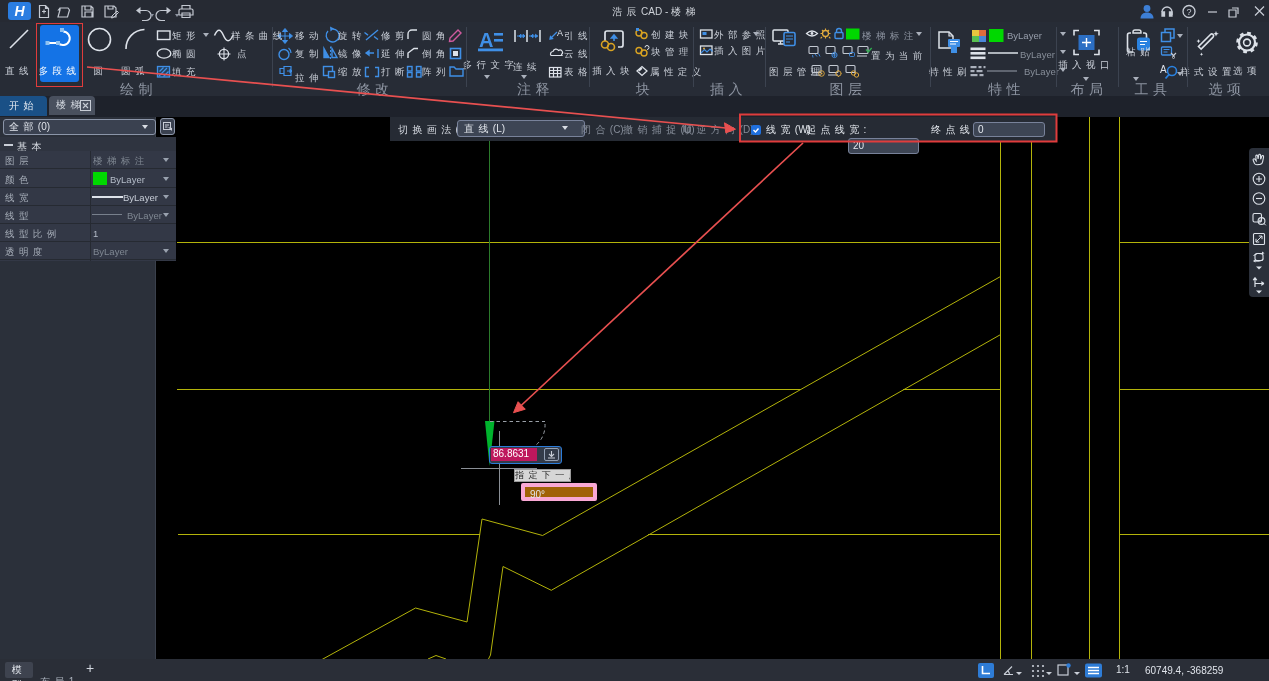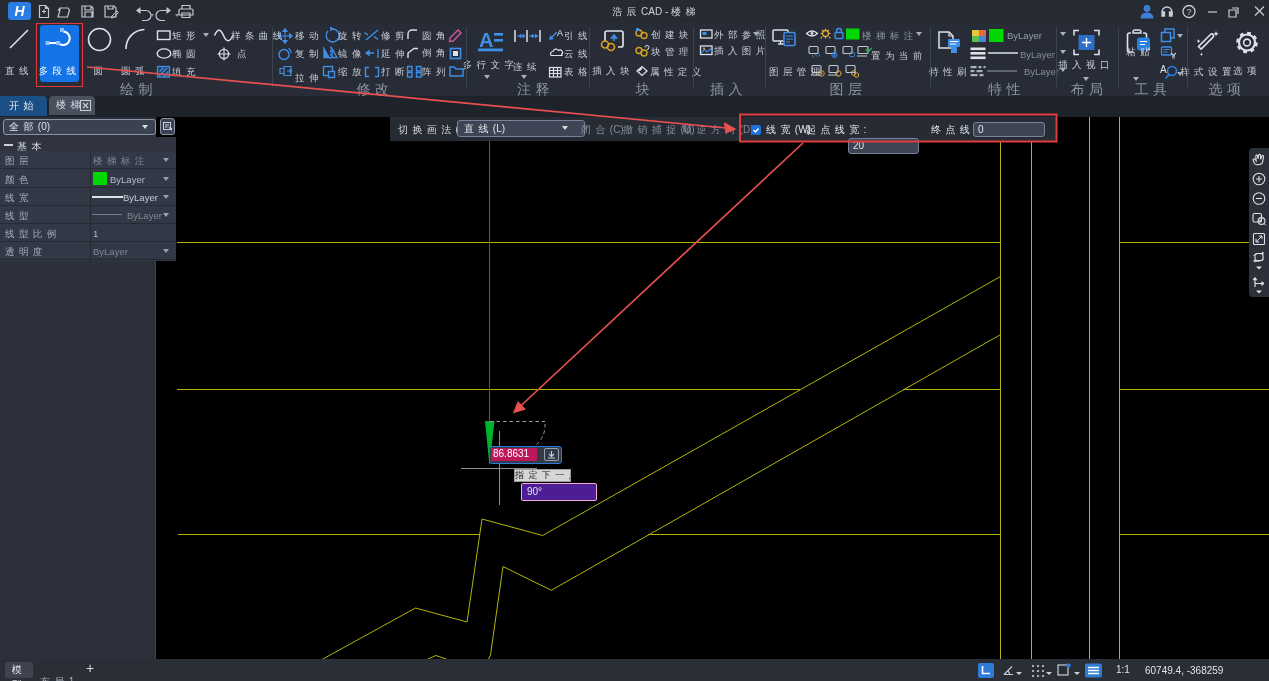--- a/index.html
+++ b/index.html
@@ -271,21 +271,21 @@
 <div class="it" style="left:295px;top:9px;"><span class="cj"><span class="cj">移动</span></span></div>
 <div class="it" style="left:295px;top:26.5px;"><span class="cj"><span class="cj">复制</span></span></div>
 <div class="it" style="left:295px;top:51px;"><span class="cj"><span class="cj">拉伸</span></span></div>
 <div class="it" style="left:338px;top:9px;"><span class="cj"><span class="cj">旋转</span></span></div>
 <div class="it" style="left:338px;top:26.5px;"><span class="cj"><span class="cj">镜像</span></span></div>
 <div class="it" style="left:338px;top:44.5px;"><span class="cj"><span class="cj">缩放</span></span></div>
 <div class="it" style="left:381px;top:9px;"><span class="cj"><span class="cj">修剪</span></span></div>
 <div class="it" style="left:381px;top:26.5px;"><span class="cj"><span class="cj">延伸</span></span></div>
 <div class="it" style="left:381px;top:44.5px;"><span class="cj"><span class="cj">打断</span></span></div>
 <div class="it" style="left:422px;top:9px;"><span class="cj"><span class="cj">圆角</span></span></div>
-<div class="it" style="left:422px;top:26.5px;font-family:Liberation Mono, monospace;"><span class="cj"><span class="cj">倒角</span></span></div>
+<div class="it" style="left:422px;top:26.5px;"><span class="cj"><span class="cj">倒角</span></span></div>
 <div class="it" style="left:422px;top:44.5px;"><span class="cj"><span class="cj">阵列</span></span></div>
 <div class="itc" style="left:490.5px;top:38px;"><span class="cj"><span class="cj">多行文字</span></span></div>
 <div class="itc" style="left:527px;top:40px;"><span class="cj"><span class="cj">连续</span></span></div>
 <div class="it" style="left:564px;top:9px;"><span class="cj"><span class="cj">引线</span></span></div>
 <div class="it" style="left:564px;top:27px;"><span class="cj"><span class="cj">云线</span></span></div>
 <div class="it" style="left:564px;top:45px;"><span class="cj"><span class="cj">表格</span></span></div>
 <div class="itc" style="left:613px;top:44.3px;"><span class="cj"><span class="cj">插入块</span></span></div>
 <div class="it" style="left:651px;top:7.7px;"><span class="cj"><span class="cj">创建块</span></span></div>
 <div class="it" style="left:651px;top:24.5px;"><span class="cj"><span class="cj">块管理</span></span></div>
 <div class="it" style="left:650px;top:45.3px;"><span class="cj"><span class="cj">属性定义</span></span></div>
@@ -438,21 +438,21 @@
 </div>
 <div class="ab" style="left:312px;top:329px;width:73px;height:17.5px;background:#333b49;border:1.5px solid #2b7cd9;border-radius:3px;">
  <div class="ab" style="left:1px;top:1px;width:46px;height:12.5px;background:#be185d;color:#fff;font-size:10px;line-height:12px;padding-left:2px;">86.8631</div>
  <div class="ab" style="left:54px;top:1px;width:15px;height:12.5px;border:1px solid #93a0b4;border-radius:2px;">
         <svg style="left:2px;top:1px;width:9px;height:9px;" viewBox="0 0 9 9">
           <path d="M4.5,1 v5 M2,4 l2.5,2.5 L7,4 M1,8 h7" stroke="#c9ced7" stroke-width="1.1" fill="none"></path>
         </svg>
       </div>
 </div>
 <div class="ab" style="left:337px;top:352px;width:57px;height:13px;background:#d6d6d6;border:1px solid #9a9a9a;color:#222;font-size:9px;line-height:11px;text-align:center;white-space:nowrap;overflow:hidden;"><span class="cj"><span class="cj">指定下一点</span></span></div>
-<div class="ab" style="left:344px;top:366px;width:76px;height:18px;background:#4c1d95;border:1px solid #f9a8d4;border-radius:2px;color:#e2e6ec;font-size:10px;line-height:16px;"><span style="margin-left:5px;">90°</span></div>
+<div class="ab" style="left:344px;top:366px;width:76px;height:18px;background:#a16207;border:4px solid #f9a8d4;border-radius:2px;color:#e2e6ec;font-size:10px;line-height:16px;"><span style="margin-left:5px;">90°</span></div>
 <div class="ab" id="navbar" style="left:1072px;top:31px;width:20px;height:149px;background:#2b303a;border-radius:4px 0 0 4px;">
  <svg style="left:1px;top:2px;width:18px;height:145px;" viewBox="0 0 18 145" fill="none" stroke="#dde2e9" stroke-width="1.1">
   <path d="M4.5,13.5 l-1.3,-3.3 c-.5,-1.2 1,-2 1.7,-1 l1.3,1.6 -.4,-4.6 c-.1,-1.3 1.6,-1.5 1.8,-.2 l.5,3 .6,-3.8 c.2,-1.3 1.9,-1.1 1.9,.2 l0,3.8 1.2,-3 c.5,-1.2 2,-.7 1.8,.6 l-1,5 c-.3,1.6 -.9,2.4 -2.5,2.6 l-3.2,.3 c-1.2,0 -1.8,-.3 -2.4,-1.2 z"></path>
   <circle cx="9" cy="29" r="5.8"></circle>
         <path d="M9,26 v6 M6,29 h6"></path>
   <circle cx="9" cy="48.5" r="5.8"></circle>
         <path d="M6,48.5 h6"></path>
   <rect x="3" y="63.5" width="8.5" height="8.5" rx="1.5"></rect>
         <circle cx="11.5" cy="71" r="3.4"></circle>
         <path d="M10,69.5 v3 M8.5,71 h3 M14,73.5 l1.8,1.8" stroke-width="1"></path>

